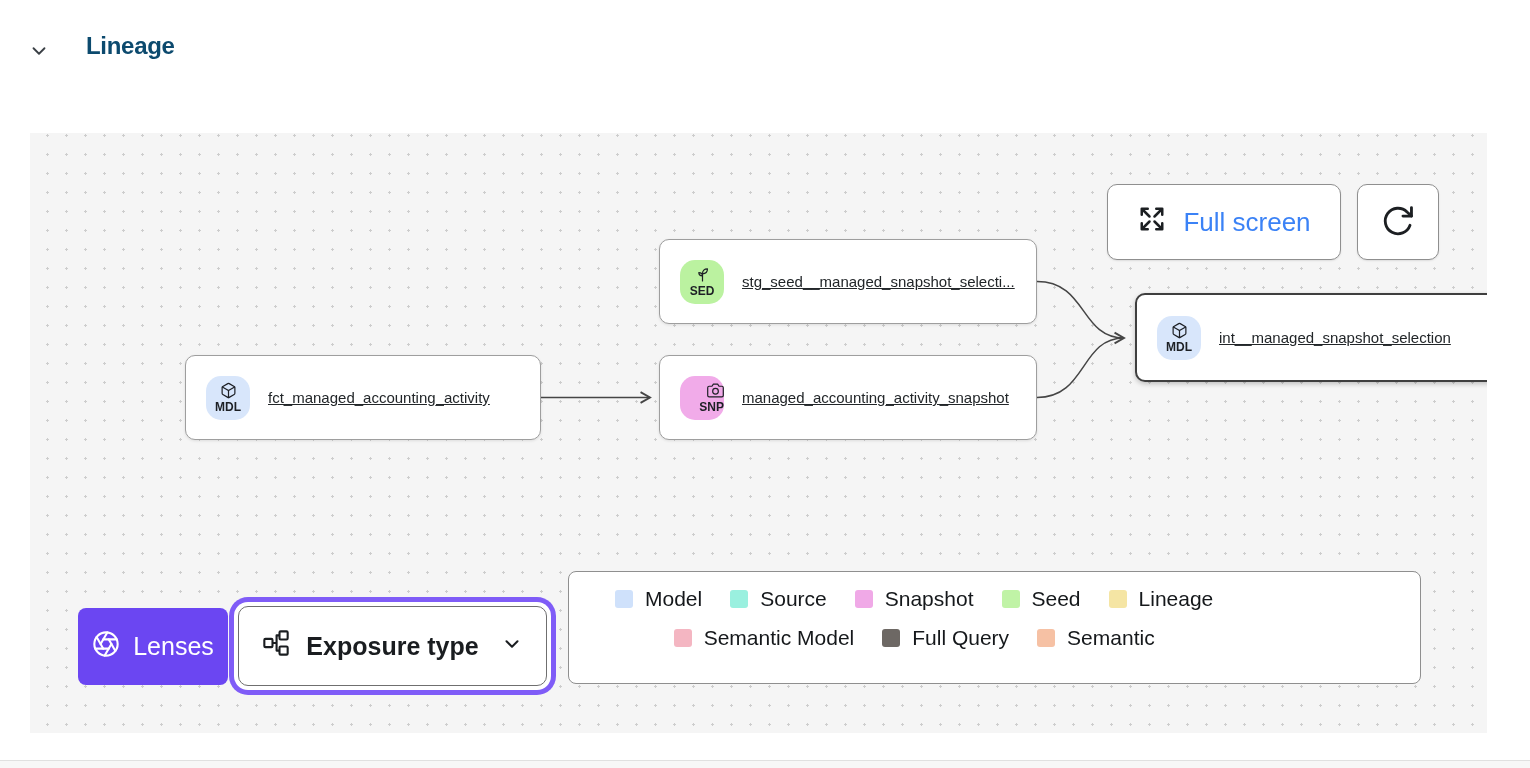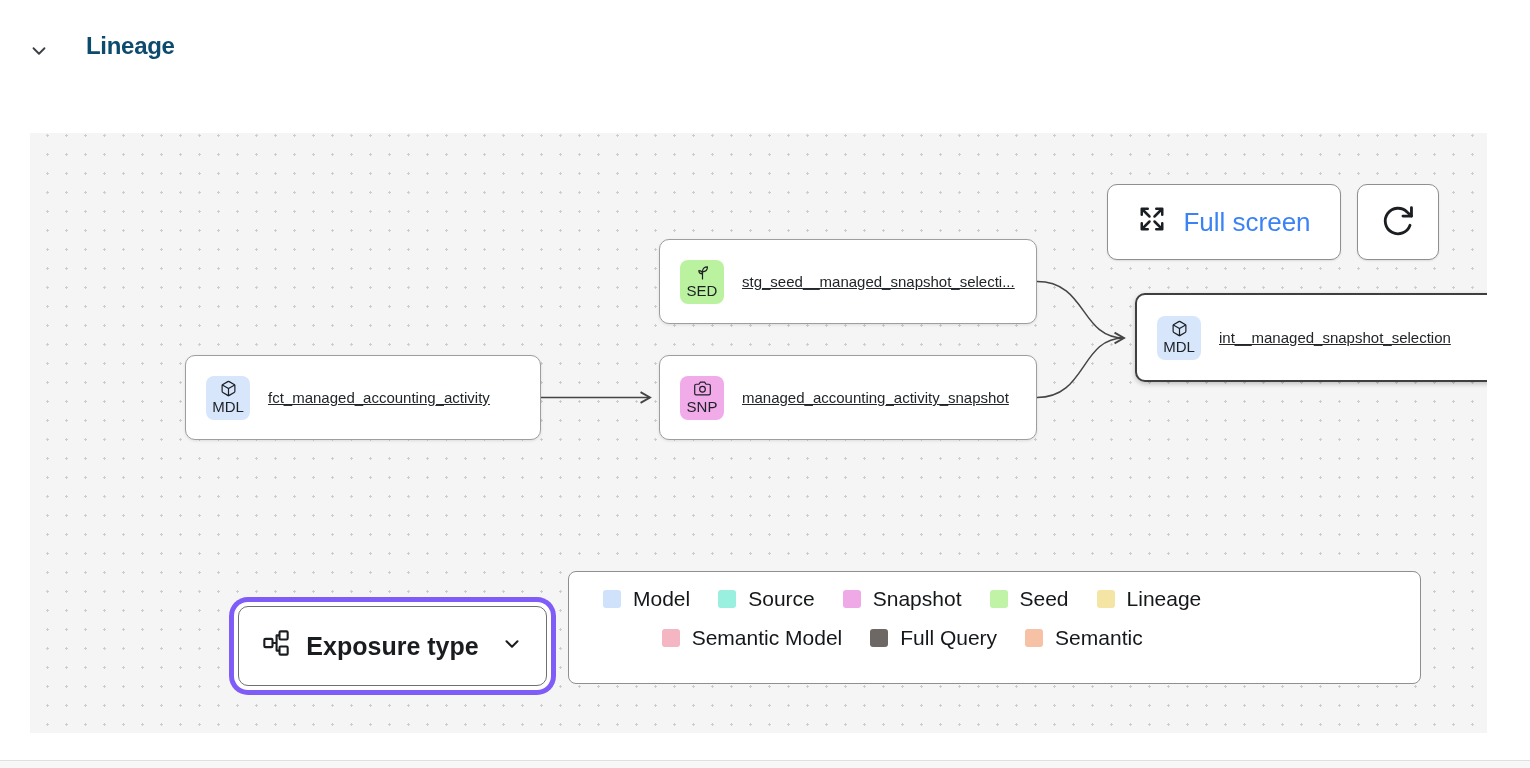--- a/index.html
+++ b/index.html
@@ -33,32 +33,32 @@
 
   
   .node { position:absolute; display:flex; align-items:center; gap:18px;
     padding-left:20px; background:#ffffff; border:1px solid #9e9e9e; border-radius:10px;
     box-shadow:0 1px 3px rgba(0,0,0,0.10); cursor:pointer; }
   .node-fct { left:155px; top:222px; width:356px; height:85px; }
   .node-sed { left:629px; top:106px; width:378px; height:85px; }
   .node-snp { left:629px; top:222px; width:378px; height:85px; }
   .node-int { left:1105px; top:160px; width:400px; height:89px;
     border:2px solid #3f3f3f; box-shadow:0 2px 5px rgba(0,0,0,0.22); }
-  .node-badge { width:44px; height:44px; border-radius:8px; flex:0 0 44px;
+  .node-badge { width:44px; height:44px; border-radius:15px; flex:0 0 44px;
     display:flex; flex-direction:column; align-items:center; justify-content:center;
-    gap:1px; font-size:15px; color:#1d2025; }
+    gap:1px; font-size:12px; color:#1d2025;font-weight:bold; }
   .node-badge svg { display:block; }
   .node-label { font-size:15px; color:#222629; white-space:nowrap;text-decoration:underline; }
 
   
   .legend { position:absolute; left:538px; top:438px; width:853px; height:113px;
     background:#ffffff; border:1px solid #8f8f8f; border-radius:8px; overflow:hidden; }
   .legend-content { display:flex; flex-direction:column; align-items:center;
     width:max-content; margin-left:34px; padding-top:15px; gap:15px; }
-  .legend-row { display:flex; align-items:center; gap:28px; }
+  .legend-row { display:flex; align-items:center; gap:28px;margin-left:12px; }
   .legend-item { display:flex; align-items:center; gap:12px; font-size:21px; color:#15181b; }
   .swatch { width:18px; height:18px; border-radius:3px; flex:0 0 18px; }
 
   
   .lenses-btn { position:absolute; left:48px; top:475px; width:150px; height:77px;
     background:#6b46f2; border:none; border-radius:8px; display:flex; align-items:center;
     justify-content:center; gap:13px; color:#ffffff; font-size:25px; font-weight:500;
     cursor:pointer; font-family:inherit; }
   .resource-btn { position:absolute; left:208px; top:473px; width:309px; height:80px;
     background:#ffffff; border:1px solid #6f6f6f; border-radius:10px; display:flex;
@@ -137,21 +137,21 @@
             <path d="M12 21 V11"></path>
             <path d="M12 11 C12 6.5 14.5 4 19 4 C19 8.5 16.5 11 12 11 Z"></path>
             <path d="M12 14 C12 10.8 10 9.3 6.8 9.3 C6.8 12.5 8.8 14 12 14 Z"></path>
           </svg>
         <span>SED</span>
       </span>
       <span class="node-label">stg_seed__managed_snapshot_selecti...</span>
     </div>
 
     <div class="node node-snp">
-      <span class="node-badge" style="background-color: rgb(241, 171, 233);">
+      <span class="node-badge" style="background-color: rgb(241, 171, 233); align-items: flex-end;">
         <svg width="17" height="17" viewBox="0 0 24 24" fill="none" stroke="#1d2025" stroke-width="1.7" stroke-linecap="round" stroke-linejoin="round">
             <path d="M23 19a2 2 0 0 1-2 2H3a2 2 0 0 1-2-2V8a2 2 0 0 1 2-2h4l2-3h6l2 3h4a2 2 0 0 1 2 2z"></path>
             <circle cx="12" cy="13" r="4"></circle>
           </svg>
         <span>SNP</span>
       </span>
       <span class="node-label">managed_accounting_activity_snapshot</span>
     </div>
 
     <div class="node node-int">
@@ -200,20 +200,34 @@
               <span>Full Query</span>
             </span>
           <span class="legend-item">
               <span class="swatch" style="background-color: rgb(246, 193, 164);"></span>
               <span>Semantic</span>
             </span>
         </div>
       </div>
     </div>
 
+    <button class="lenses-btn">
+      <span>
+        <svg width="28" height="28" viewBox="0 0 24 24" fill="none" stroke="#ffffff" stroke-width="1.8" stroke-linecap="round" stroke-linejoin="round">
+          <circle cx="12" cy="12" r="10"></circle>
+          <line x1="14.31" y1="8" x2="20.05" y2="17.94"></line>
+          <line x1="9.69" y1="8" x2="21.17" y2="8"></line>
+          <line x1="7.38" y1="12" x2="13.12" y2="2.06"></line>
+          <line x1="9.69" y1="16" x2="3.95" y2="6.06"></line>
+          <line x1="14.31" y1="16" x2="2.83" y2="16"></line>
+          <line x1="16.62" y1="12" x2="10.88" y2="21.94"></line>
+        </svg>
+      </span>
+      <span>Lenses</span>
+    </button>
 
     <button class="resource-btn">
       <span>
         <svg width="28" height="28" viewBox="0 0 24 24" fill="none" stroke="#1a1d20" stroke-width="1.8" stroke-linejoin="round">
           <rect x="2" y="8.5" width="7" height="7" rx="1"></rect>
           <rect x="15" y="2" width="7" height="7" rx="1"></rect>
           <rect x="15" y="15" width="7" height="7" rx="1"></rect>
           <path d="M9 12 h3.5 V5.5 H15 M12.5 12 v6.5 H15"></path>
         </svg>
       </span>

